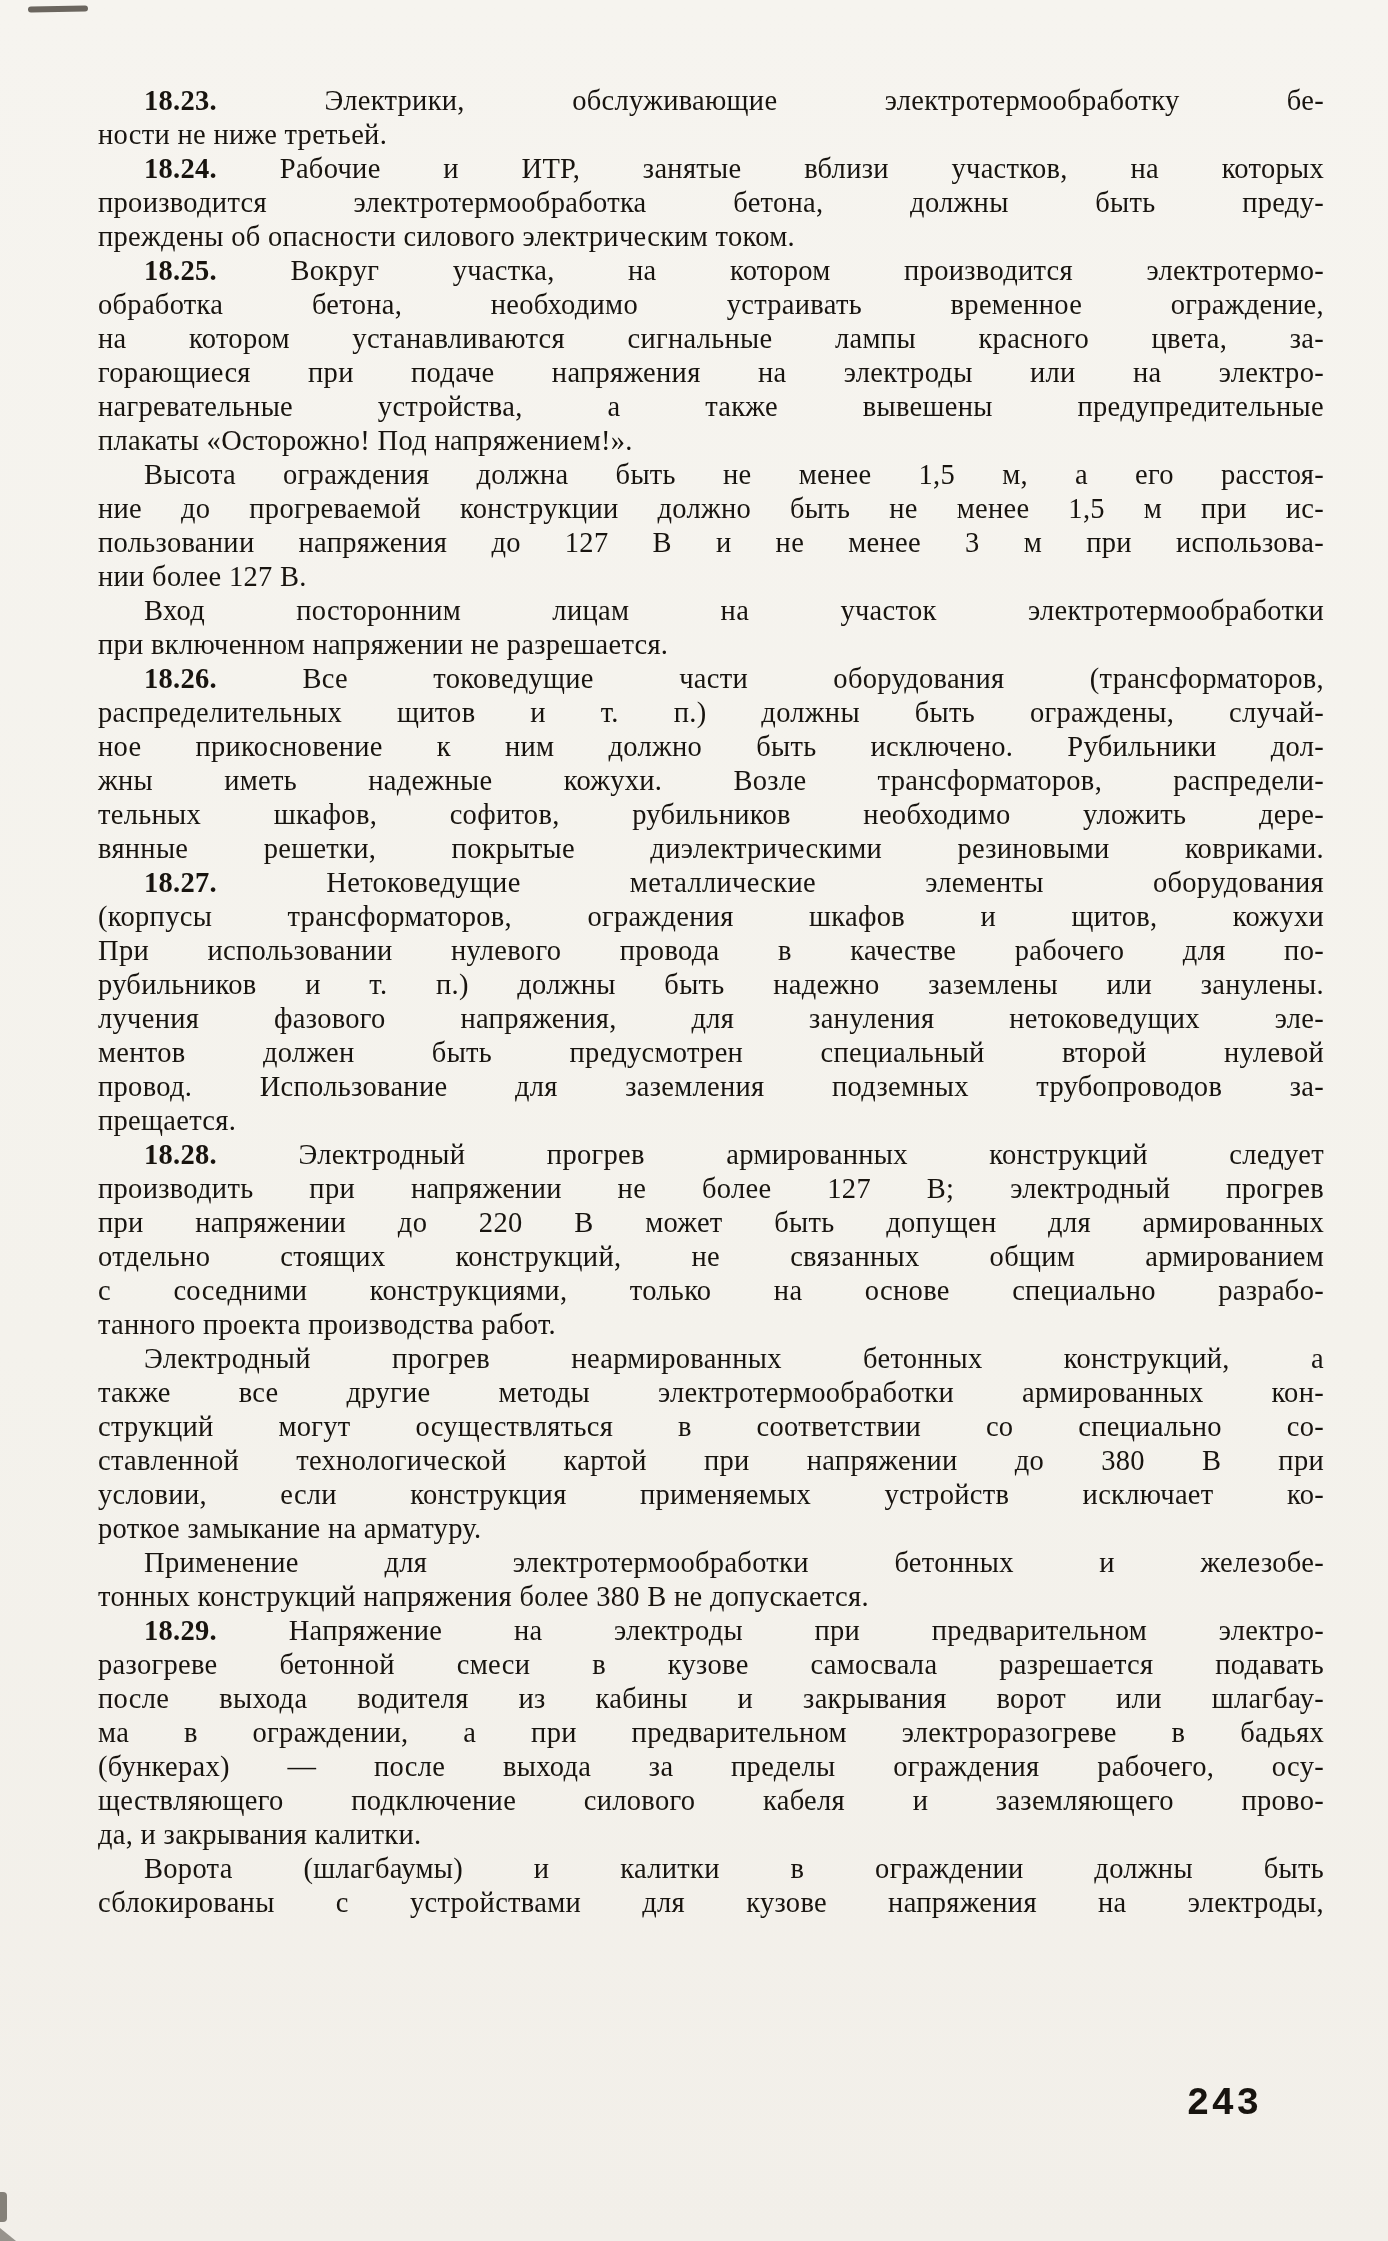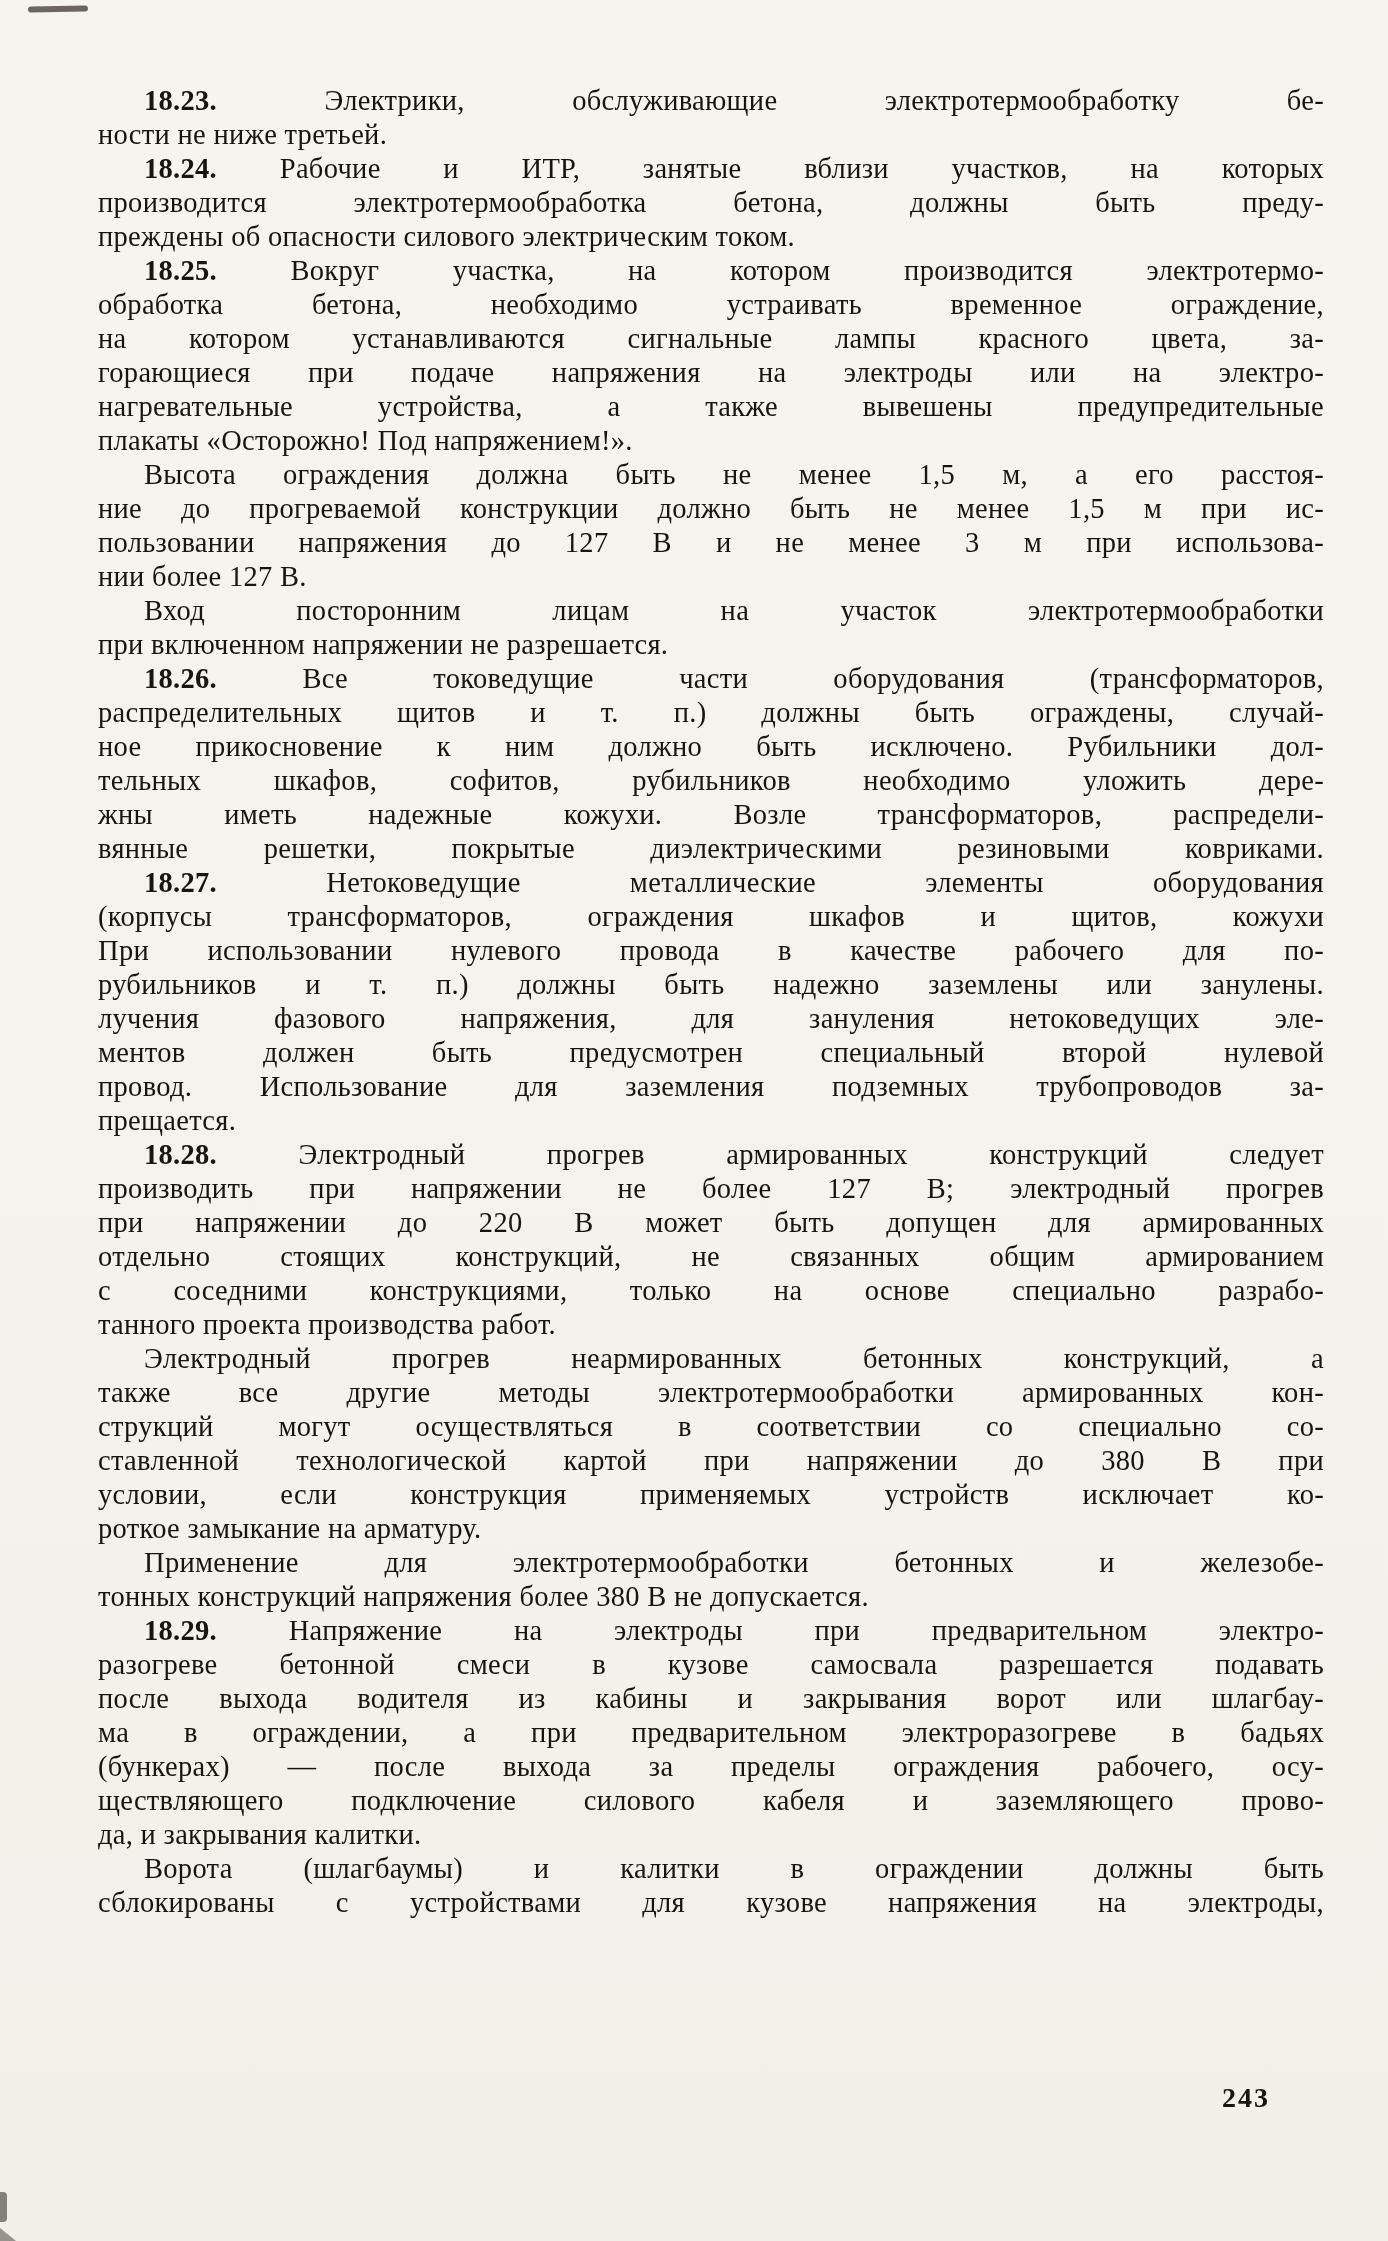--- a/index.html
+++ b/index.html
@@ -34,24 +34,25 @@
   }
   .line.last {
     text-align: justify;
     text-align-last: left;
   }
   .line.first { padding-left: 46px; }
   b.secnum { font-weight: bold; }
   .page-number {
     position: absolute;
     top: 2082px;
-    right: 118px;
-    font-size: 28px;
+    right: 127px;
+    font-size: 38px;
     font-weight: bold;
     letter-spacing: 2px;
+    font-family: Liberation Mono, monospace;
   }
   .artifact { position: absolute; background: #3c372f; }
   .artifact.top-left {
     left: 28px; top: 6px; width: 60px; height: 6px;
     border-radius: 3px; opacity: 0.75;
     transform: rotate(-1deg);
   }
   .artifact.bottom-left {
     left: 0; top: 2192px; width: 7px; height: 30px;
     border-radius: 0 4px 4px 0; opacity: 0.6;
@@ -95,22 +96,22 @@
         <div class="line last">нии более 127 В.</div>
       </div>
       <div class="para">
         <div class="line first">Вход посторонним лицам на участок электротермообработки</div>
         <div class="line last">при включенном напряжении не разрешается.</div>
       </div>
       <div class="para">
         <div class="line first"><b class="secnum">18.26.</b> Все токоведущие части оборудования (трансформаторов,</div>
         <div class="line">распределительных щитов и т. п.) должны быть ограждены, случай-</div>
         <div class="line">ное прикосновение к ним должно быть исключено. Рубильники дол-</div>
+        <div class="line">жны иметь надежные кожухи. Возле трансформаторов, распредели-</div>
         <div class="line">тельных шкафов, софитов, рубильников необходимо уложить дере-</div>
-        <div class="line">жны иметь надежные кожухи. Возле трансформаторов, распредели-</div>
         <div class="line">вянные решетки, покрытые диэлектрическими резиновыми ковриками.</div>
       </div>
       <div class="para">
         <div class="line first"><b class="secnum">18.27.</b> Нетоковедущие металлические элементы оборудования</div>
         <div class="line">(корпусы трансформаторов, ограждения шкафов и щитов, кожухи</div>
         <div class="line">При использовании нулевого провода в качестве рабочего для по-</div>
         <div class="line">рубильников и т. п.) должны быть надежно заземлены или занулены.</div>
         <div class="line">лучения фазового напряжения, для зануления нетоковедущих эле-</div>
         <div class="line">ментов должен быть предусмотрен специальный второй нулевой</div>
         <div class="line">провод. Использование для заземления подземных трубопроводов за-</div>

